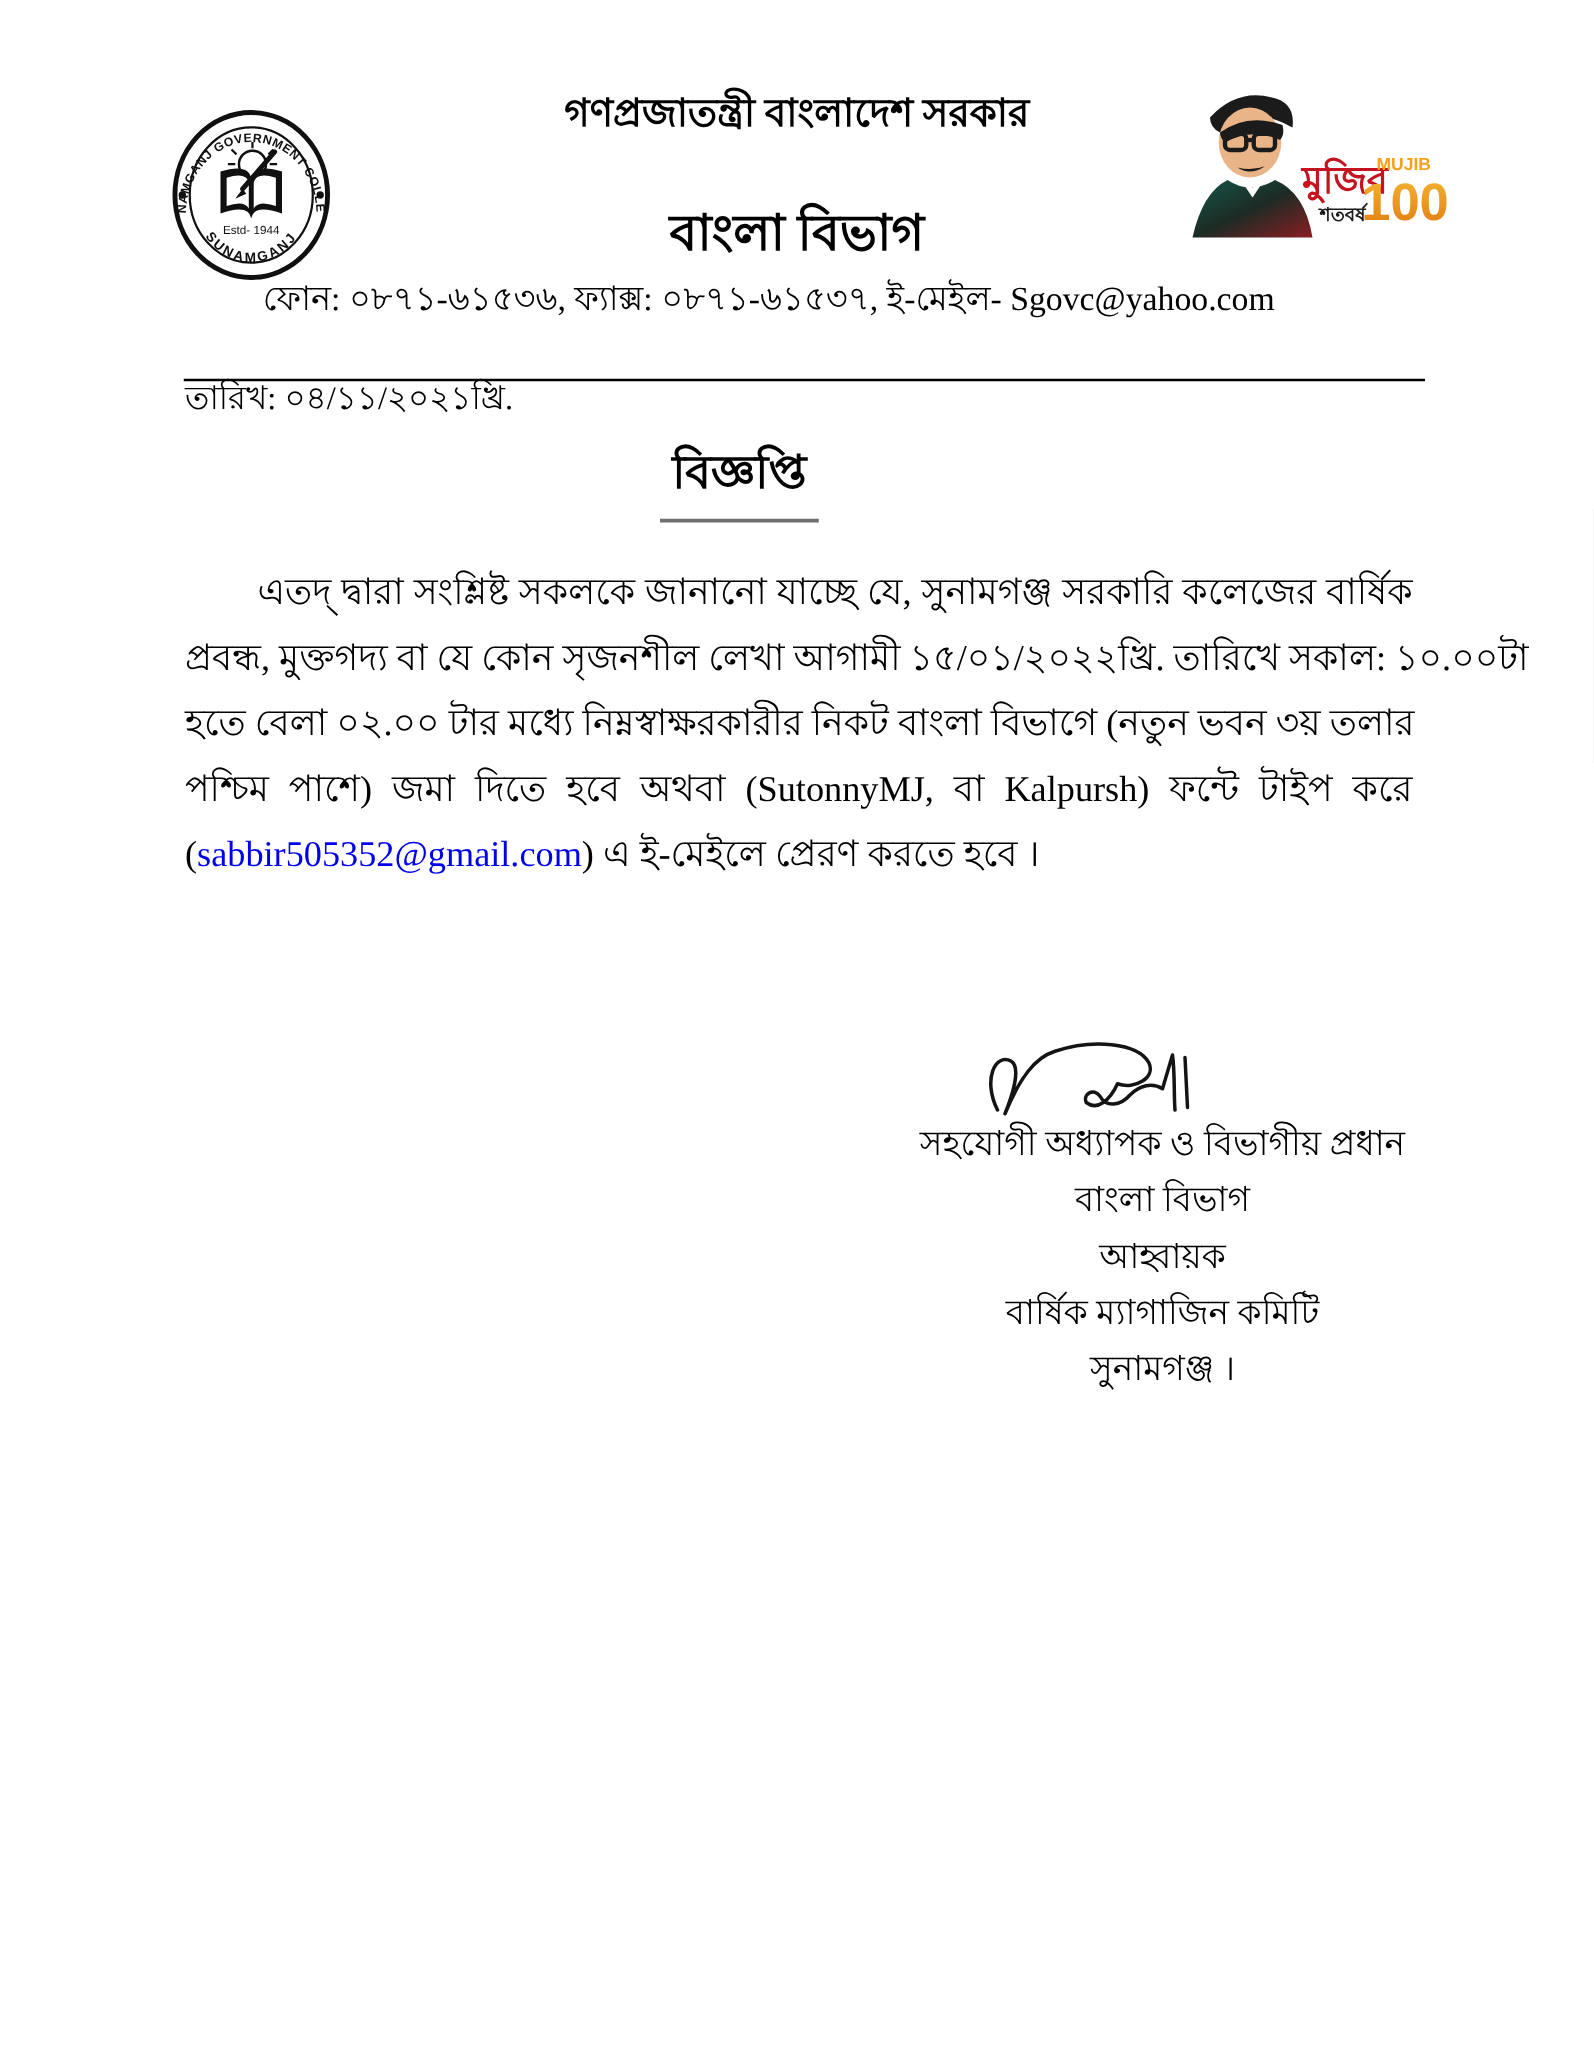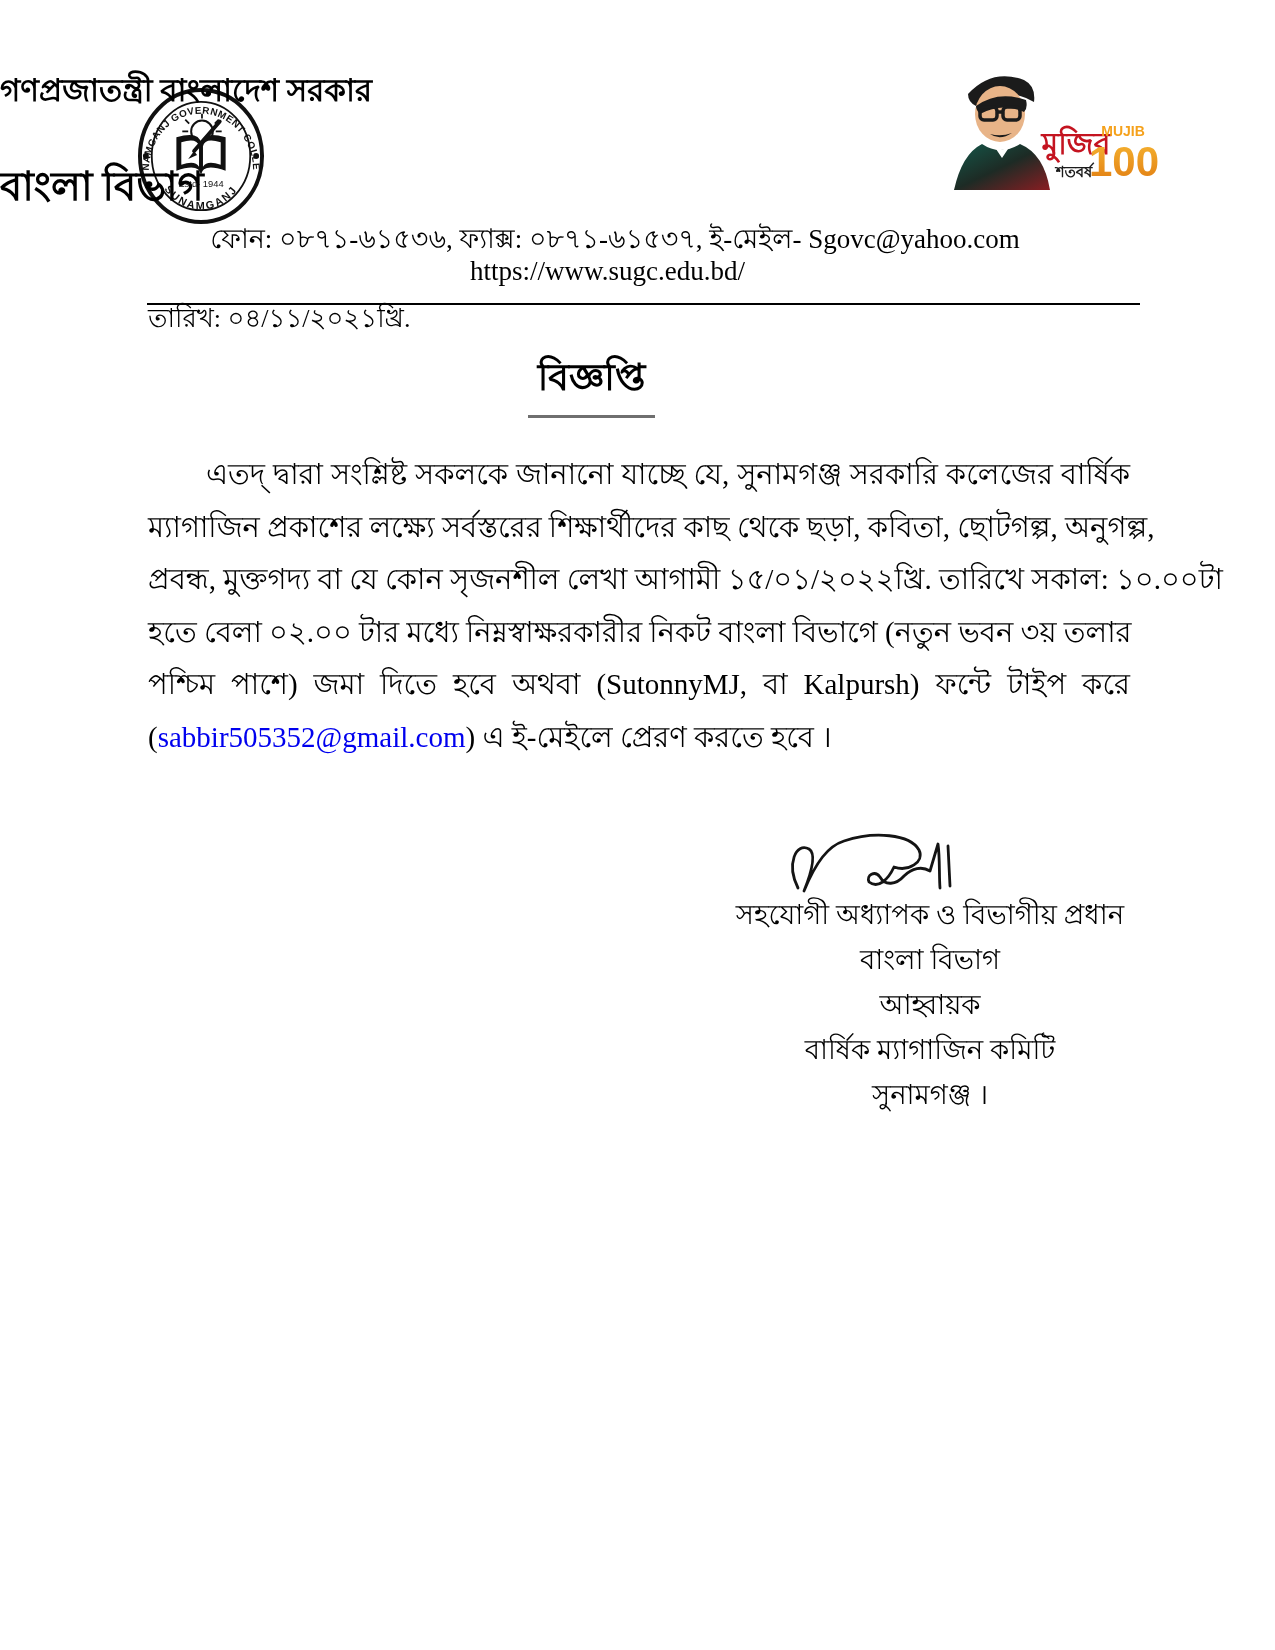--- a/index.html
+++ b/index.html
@@ -9,21 +9,21 @@
     height: 1650px;
     margin: 0 auto;
     background: #ffffff;
     font-family: "Liberation Serif", "DejaVu Serif", serif;
     color: #000;
     overflow: hidden;
   }
   .abs { position: absolute; }
 
   
-  .hdr-line { left: 0; width: 1275px; font-weight: 700; }
+  .hdr-line { left: 0; width: 1275px; text-align: center; font-weight: 700; }
   #govt-line    { top: 66px;  font-size: 31px; }
   #college-line { top: 108px; font-size: 35px; }
   #dept-line    { top: 155px; font-size: 40px; }
   #contact-line { top: 218px; left: 0; width: 1230px; text-align: center; font-size: 27px; font-weight: 400; }
   #website-line { top: 256px; left: 0; width: 1215px; text-align: center; font-size: 27px; font-weight: 400; }
 
   #seal-box  { top: 86px;  left: 137px; width: 128px; height: 140px; }
   #mujib-box { top: 62px;  left: 940px; width: 205px; height: 145px; }
 
   #header-rule { top: 303px; left: 147px; width: 993px; height: 0; border-top: 2.5px solid #000; }
@@ -140,33 +140,31 @@
       <text x="136" y="92" font-size="30" font-weight="700" fill="#c41420" text-anchor="middle">মুজিব</text>
       <text x="134" y="115" font-size="15" font-weight="700" fill="#1b1b1b" text-anchor="middle">শতবর্ষ</text>
       <text x="183" y="74" font-size="14" font-weight="700" fill="#f5a11b" text-anchor="middle">MUJIB</text>
       <text x="184" y="114" font-size="42" font-weight="700" fill="url(#numGrad)" text-anchor="middle">100</text>
     </svg>
   </div>
 
   <div class="abs hdr-line" id="govt-line">গণপ্রজাতন্ত্রী বাংলাদেশ সরকার</div>
   <div class="abs hdr-line" id="dept-line">বাংলা বিভাগ</div>
   <div class="abs" id="contact-line">ফোন: ০৮৭১-৬১৫৩৬, ফ্যাক্স: ০৮৭১-৬১৫৩৭, ই-মেইল- Sgovc@yahoo.com</div>
-  <div class="abs" id="website-line">https://www.sugc.edu.bd/</div>
 
   <div class="abs" id="header-rule"></div>
 
   <div class="abs" id="date-line">তারিখ: ০৪/১১/২০২১খ্রি.</div>
 
   <div class="abs" id="notice-title-wrap">
     <span id="notice-title">বিজ্ঞপ্তি</span>
   </div>
 
   <div class="abs" id="body-block">
     <div class="body-line first">এতদ্‌ দ্বারা সংশ্লিষ্ট সকলকে জানানো যাচ্ছে যে, সুনামগঞ্জ সরকারি কলেজের বার্ষিক</div>
-    <div class="body-line">ম্যাগাজিন প্রকাশের লক্ষ্যে সর্বস্তরের শিক্ষার্থীদের কাছ থেকে ছড়া, কবিতা, ছোটগল্প, অনুগল্প,</div>
     <div class="body-line">প্রবন্ধ, মুক্তগদ্য বা যে কোন সৃজনশীল লেখা আগামী ১৫/০১/২০২২খ্রি. তারিখে সকাল: ১০.০০টা</div>
     <div class="body-line">হতে বেলা ০২.০০ টার মধ্যে নিম্নস্বাক্ষরকারীর নিকট বাংলা বিভাগে (নতুন ভবন ৩য় তলার</div>
     <div class="body-line">পশ্চিম পাশে) জমা দিতে হবে অথবা (SutonnyMJ, বা Kalpursh) ফন্টে টাইপ করে</div>
     <div class="body-line last"><span>(</span><span id="email-link" style="color: rgb(0, 0, 238);">sabbir505352@gmail.com</span><span>) এ ই-মেইলে প্রেরণ করতে হবে ।</span></div>
   </div>
 
   <div class="abs" id="signature-svg">
     <svg width="200" height="80" viewBox="0 0 200 80">
       <path d="M16,60 C4,36 14,14 27,21 C35,26 28,48 22,63 C34,34 46,18 62,13
                C92,3 128,6 137,22 C143,34 126,44 112,39 C106,52 96,61 87,54

